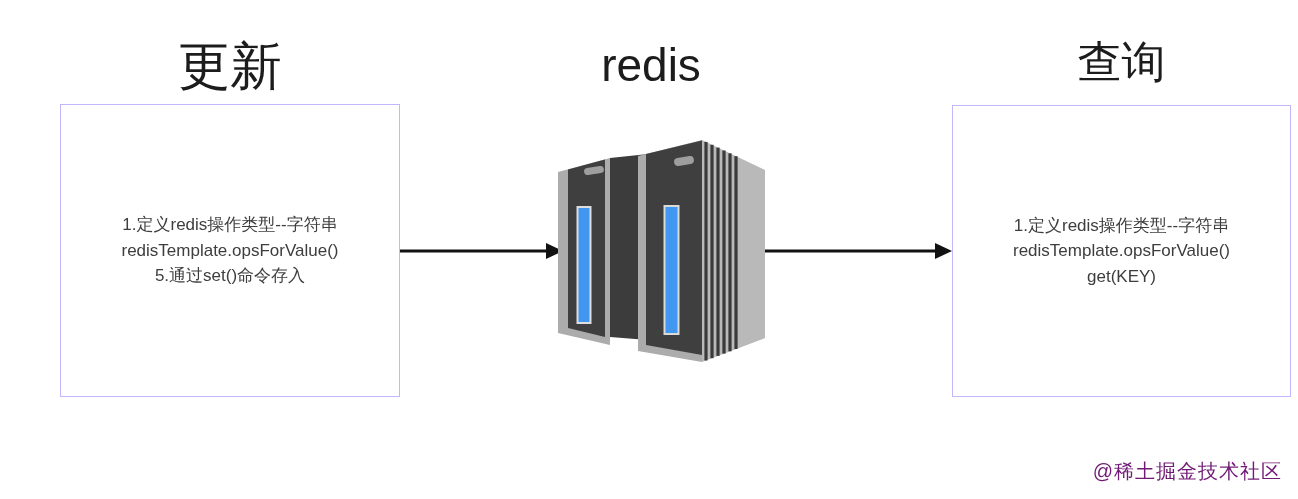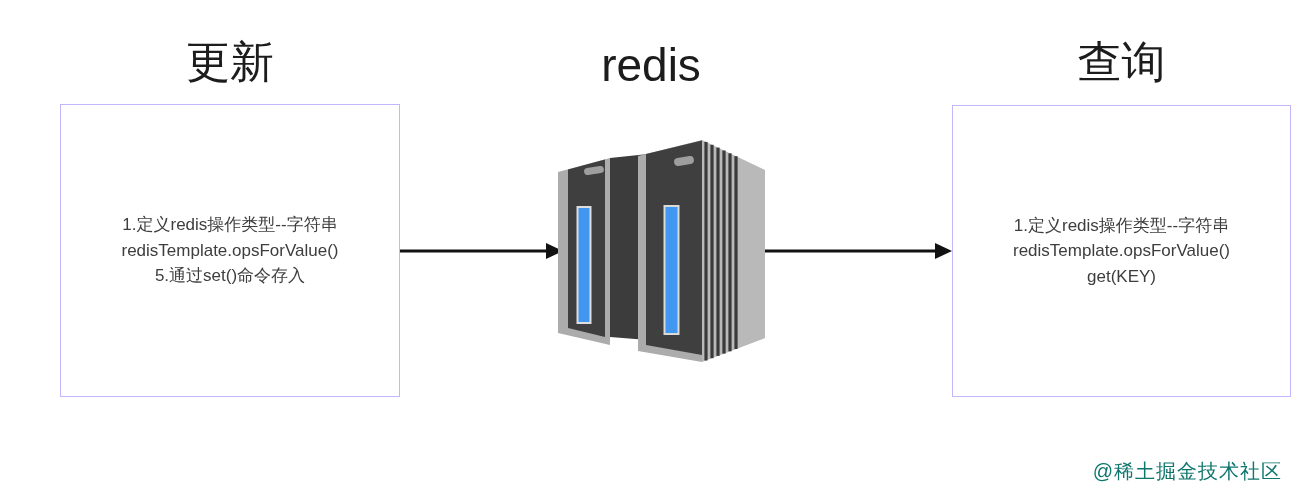--- a/index.html
+++ b/index.html
@@ -2,37 +2,37 @@
 <html><head>
 <meta charset="utf-8">
 <style>
   html,body { margin:0; padding:0; background:#ffffff; }
   .canvas {
     position:relative; width:1298px; height:499px; background:#ffffff;
     overflow:hidden;
     font-family:"Liberation Sans","DejaVu Sans",sans-serif;
   }
   .title { position:absolute; text-align:center; color:#1c1c1c; line-height:1.15; }
-  .title-update { left:60px;  top:37px; width:340px; font-size:44px; }
+  .title-update { left:60px;  top:37px; width:340px; font-size:52px; }
   .title-redis  { left:540px; top:39px; width:222px; font-size:46px; }
   .title-query  { left:952px; top:37px; width:339px; font-size:44px; }
   .box {
     position:absolute; background:#ffffff; border:1px solid #c4b5fd;
     box-sizing:border-box; display:flex; align-items:center; justify-content:center;
   }
   .box-update { left:60px;  top:104px; width:340px; height:293px; }
   .box-query  { left:952px; top:105px; width:339px; height:292px; }
   .box-text { text-align:center; font-size:17px; line-height:25.5px; color:#3d3d3d; }
   .arrows { position:absolute; left:0; top:0; }
   .arrows line { stroke:#111111; stroke-width:3; }
   .arrows polygon { fill:#111111; }
   .server { position:absolute; left:555px; top:138px; }
   .watermark {
     position:absolute; right:16px; bottom:14px;
-    font-size:20px; color:#0f766e; letter-spacing:1px;
+    font-size:20px; color:#701a75; letter-spacing:1px;
   }
 </style>
 </head>
 <body>
 
 <div class="canvas">
 
   <div class="title title-update">更新</div>
   <div class="title title-redis">redis</div>
   <div class="title title-query">查询</div>

